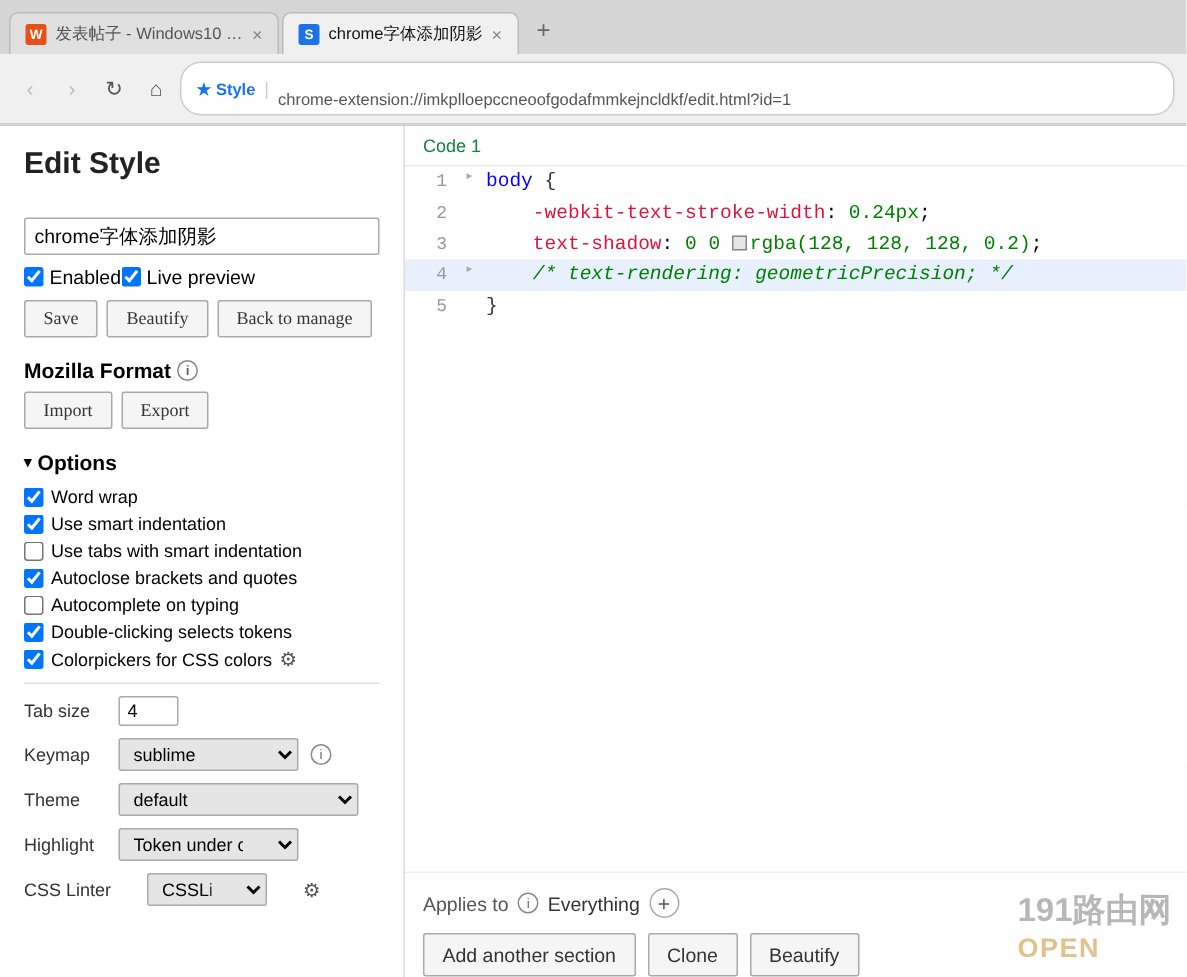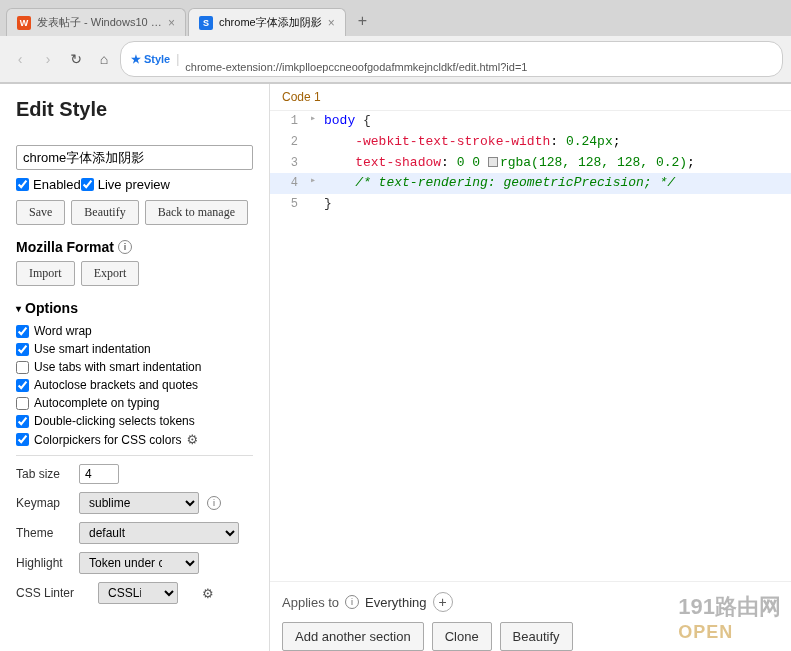--- a/index.html
+++ b/index.html
@@ -249,21 +249,21 @@
     .code-area {
       flex: 1;
       padding: 0;
       overflow: auto;
       background: white;
     }
 
     .code-header {
       padding: 6px 12px;
       font-size: 12px;
-      color: #a16207;
+      color: #15803d;
       border-bottom: 1px solid #eee;
     }
 
     .code-editor {
       font-family: 'Consolas', 'Courier New', monospace;
       font-size: 13px;
       line-height: 1.6;
     }
 
     .code-line {

